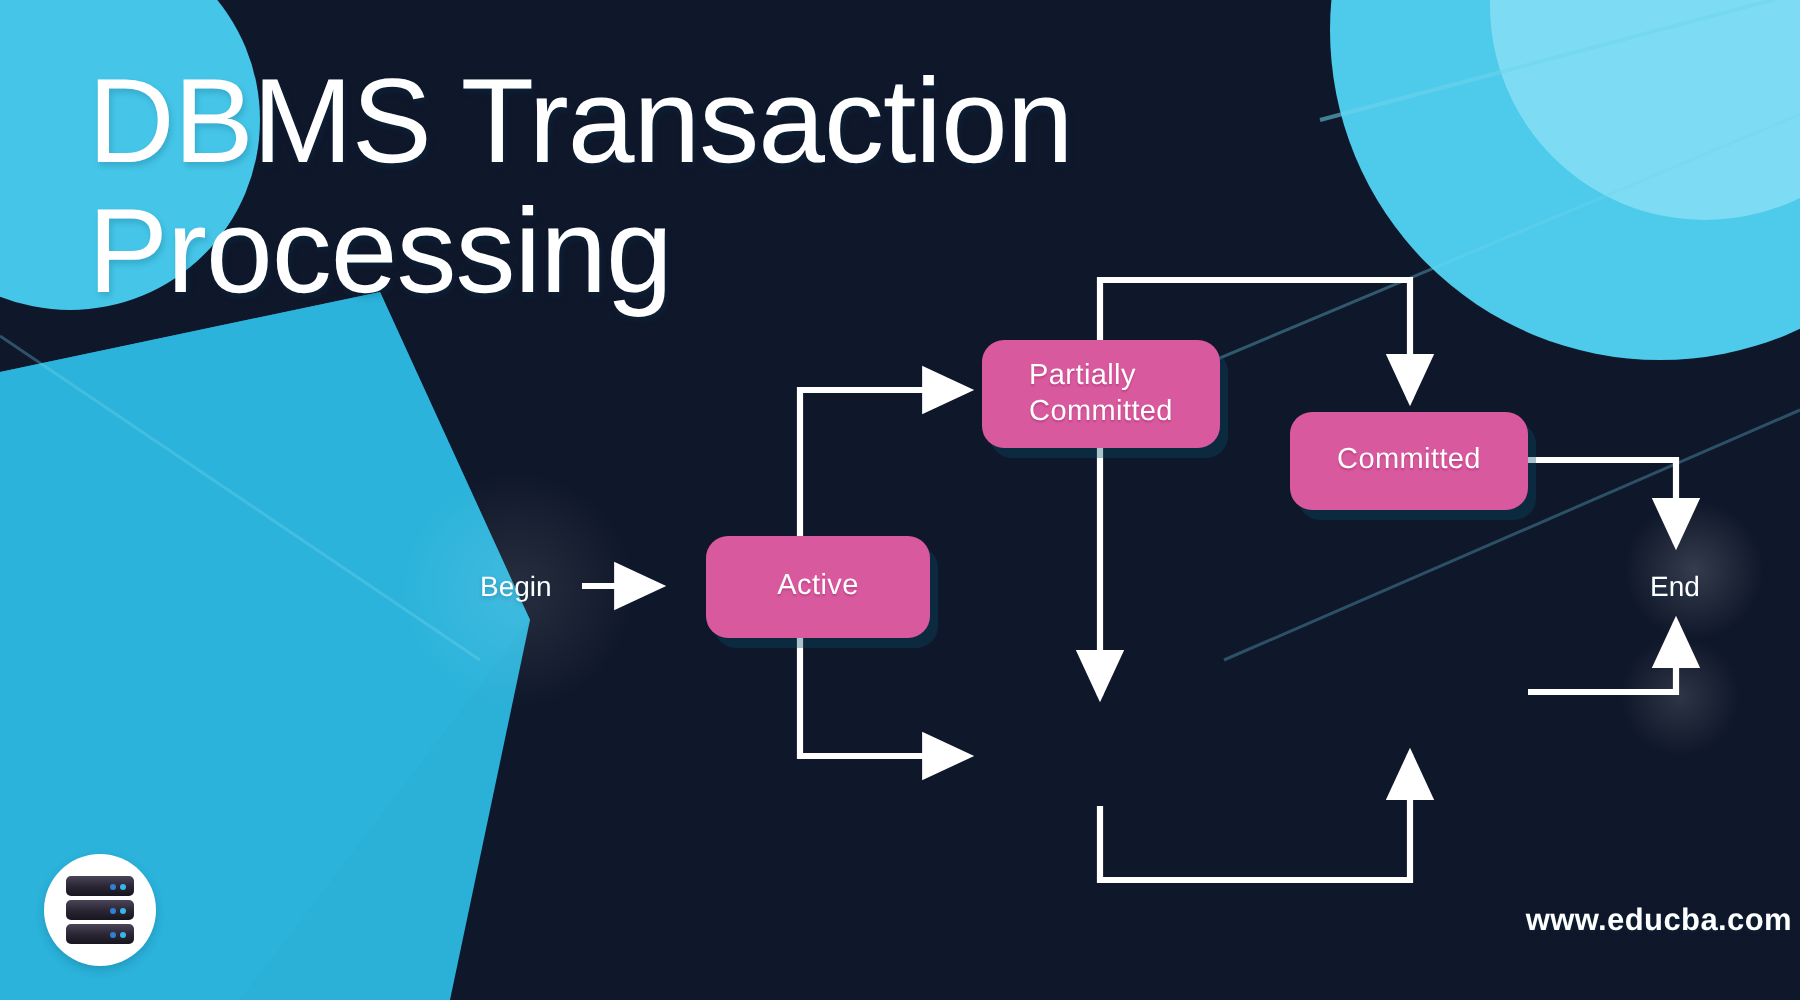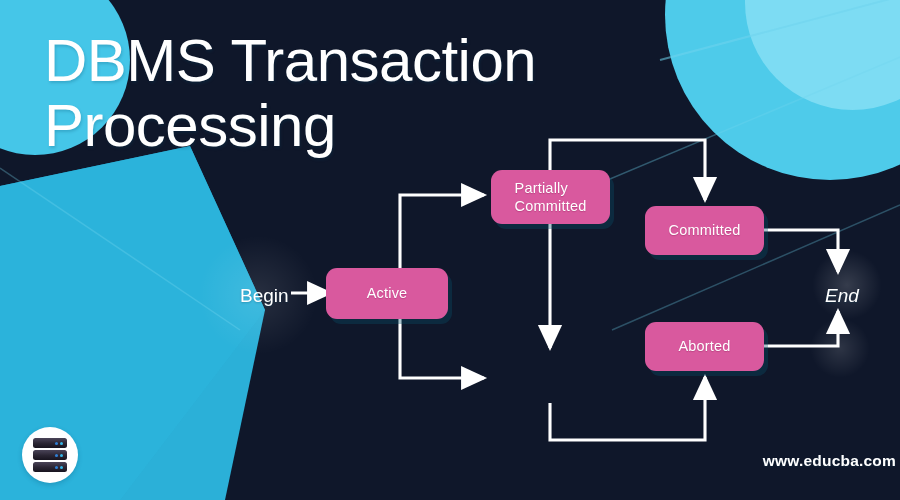--- a/index.html
+++ b/index.html
@@ -95,36 +95,36 @@
     align-items: center;
     justify-content: center;
     text-align: left;
     font-size: 14.5px;
     line-height: 1.25;
     letter-spacing: 0.2px;
     text-shadow: 0 1px 1px rgba(120,20,70,0.30);
     z-index: 4;
     white-space: pre-line;
   }
-  #node-active       { left: 326px; top: 268px; width: 122px; height: 51px; }
+  #node-active       { left: 353px; top: 268px; width: 112px; height: 51px; }
   #node-partially    { left: 491px; top: 170px; width: 119px; height: 54px; }
   #node-failed       { left: 491px; top: 354px; width: 119px; height: 49px; }
   #node-committed    { left: 645px; top: 206px; width: 119px; height: 49px; }
   #node-aborted      { left: 645px; top: 322px; width: 119px; height: 49px; }
 
   
   .endpoint-label {
     position: absolute;
     color: #ffffff;
-    font-size: 19px;
+    font-size: 14px;
     text-shadow: 0 1px 2px rgba(0,70,100,0.30);
     z-index: 5;
   }
   #label-begin { left: 240px; top: 285px; }
-  #label-end   { left: 825px; top: 285px; font-style: italic; }
+  #label-end   { left: 825px; top: 285px; }
 
   
   #arrows {
     position: absolute;
     inset: 0;
     z-index: 3;
   }
 
   
   #logo-badge {
@@ -213,21 +213,20 @@
       <path d="M550,403 L550,440 L705,440 L705,377"></path>
       <path d="M764,230 L838,230 L838,272"></path>
       <path d="M764,346 L838,346 L838,311"></path>
     </g>
   </svg>
 
   <div class="node" id="node-active">Active</div>
   <div class="node" id="node-partially">Partially
 Committed</div>
   <div class="node" id="node-committed">Committed</div>
-  <div class="node" id="node-aborted">Aborted</div>
 
   <div class="endpoint-label" id="label-begin">Begin</div>
   <div class="endpoint-label" id="label-end">End</div>
 
   <div id="logo-badge">
     <div class="srv"></div>
     <div class="srv"></div>
     <div class="srv"></div>
   </div>
 

